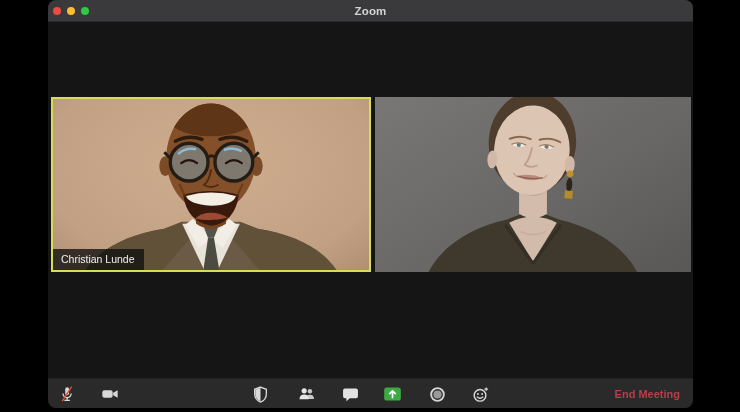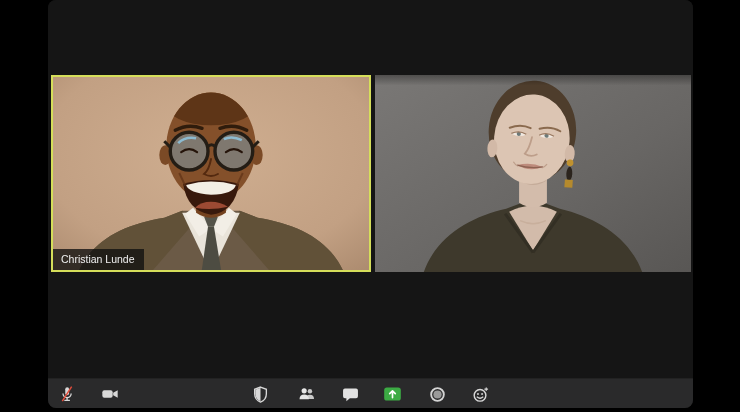--- a/index.html
+++ b/index.html
@@ -23,21 +23,21 @@
   .dot.red{background:#ee4b40;}
   .dot.yellow{background:#f8bd35;}
   .dot.green{background:#2fc943;}
   .win-title{
     position:absolute;left:0;right:0;top:0;height:22px;line-height:22px;
     text-align:center;color:#d4d4d4;font-size:11.5px;font-weight:bold;letter-spacing:.2px;
   }
   
   .content{flex:1 1 auto;position:relative;background:#151515;}
   .tiles{
-    position:absolute;left:3px;right:2px;top:75px;height:197px;
+    position:absolute;left:3px;right:2px;top:75px;height:175px;
     display:flex;gap:4px;
   }
   .tile{
     flex:1 1 0;position:relative;overflow:hidden;background:#000;box-sizing:border-box;
   }
   .tile.active{border:2px solid #d5de5a;}
   .tile svg.portrait{position:absolute;inset:0;width:100%;height:100%;display:block;}
   .name-label{
     position:absolute;left:0;bottom:0;background:rgba(16,16,16,.78);
     color:#f0f0f0;font-size:10.5px;line-height:12px;padding:4px 9px 5px 8px;
@@ -57,20 +57,28 @@
     position:absolute;right:13px;top:0;height:30px;line-height:30px;
     color:#b5404a;font-size:11px;font-weight:bold;background:none;border:none;cursor:pointer;
     padding:0;font-family:"Liberation Sans", sans-serif;
   }
 </style>
 </head>
 <body>
 
 <div class="window">
 
+  <div class="titlebar">
+    <div class="traffic-lights">
+      <span class="dot red"></span>
+      <span class="dot yellow"></span>
+      <span class="dot green"></span>
+    </div>
+    <div class="win-title">Zoom</div>
+  </div>
 
   <div class="content">
     <div class="tiles">
 
       <div class="tile active">
         <svg class="portrait" viewBox="0 0 318 205" preserveAspectRatio="xMidYMid slice">
           <defs>
             <radialGradient id="bgTan" cx="50%" cy="40%" r="75%">
               <stop offset="0%" stop-color="#cfae90"></stop>
               <stop offset="70%" stop-color="#c2a083"></stop>
@@ -250,15 +258,16 @@
     <button class="tb-btn" style="left:418px" title="reactions-smiley-icon">
       <svg width="19" height="19" viewBox="0 0 24 24">
         <circle cx="11.4" cy="13" r="7.4" fill="none" stroke="#d8d8d8" stroke-width="1.8"></circle>
         <circle cx="8.8" cy="11.4" r="1.2" fill="#d8d8d8"></circle>
         <circle cx="14" cy="11.4" r="1.2" fill="#d8d8d8"></circle>
         <path d="M7.8,15.2 Q11.4,18.2 15,15.2" stroke="#d8d8d8" stroke-width="1.6" fill="none" stroke-linecap="round"></path>
         <path d="M19.2,3.4 V7 M17.4,5.2 H21" stroke="#d8d8d8" stroke-width="1.4" stroke-linecap="round"></path>
       </svg>
     </button>
 
+    <button class="end-meeting">End Meeting</button>
   </div>
 
 </div>
 
 </body></html>

